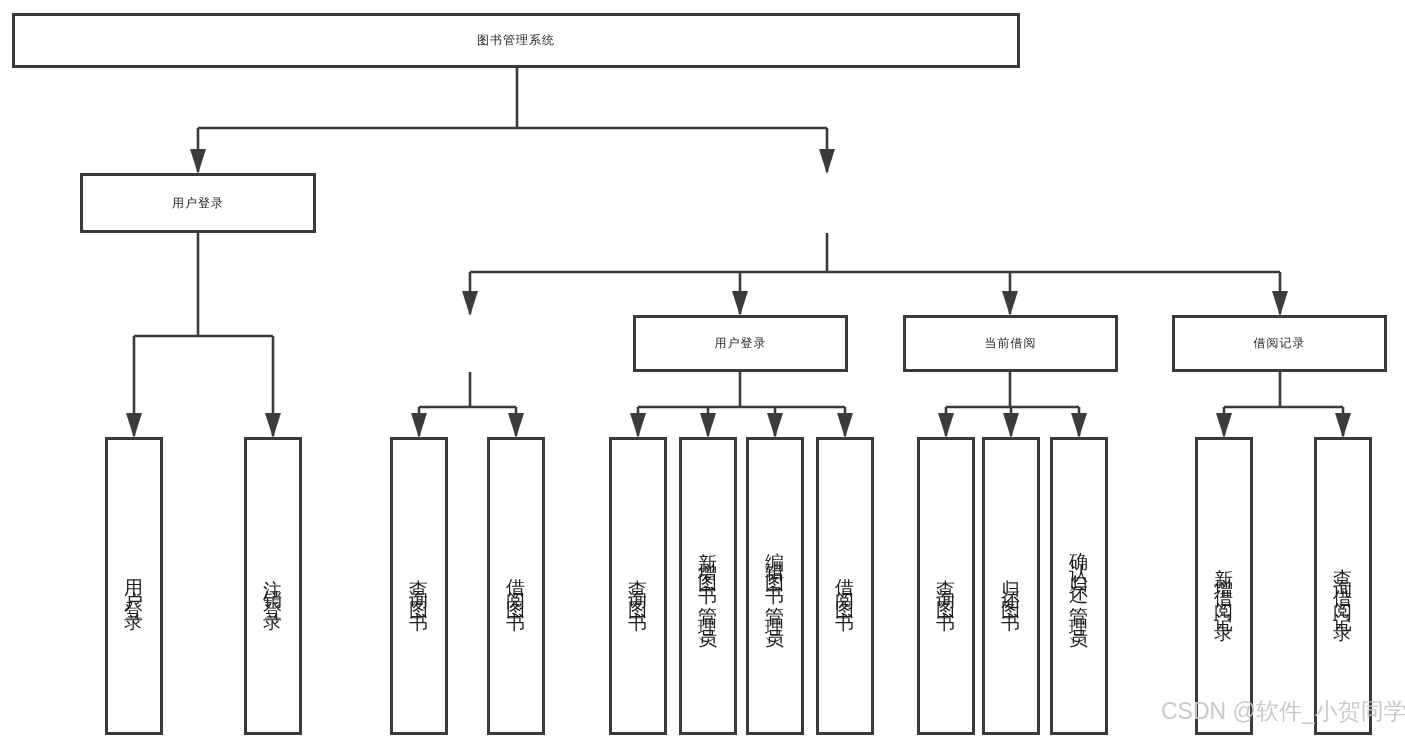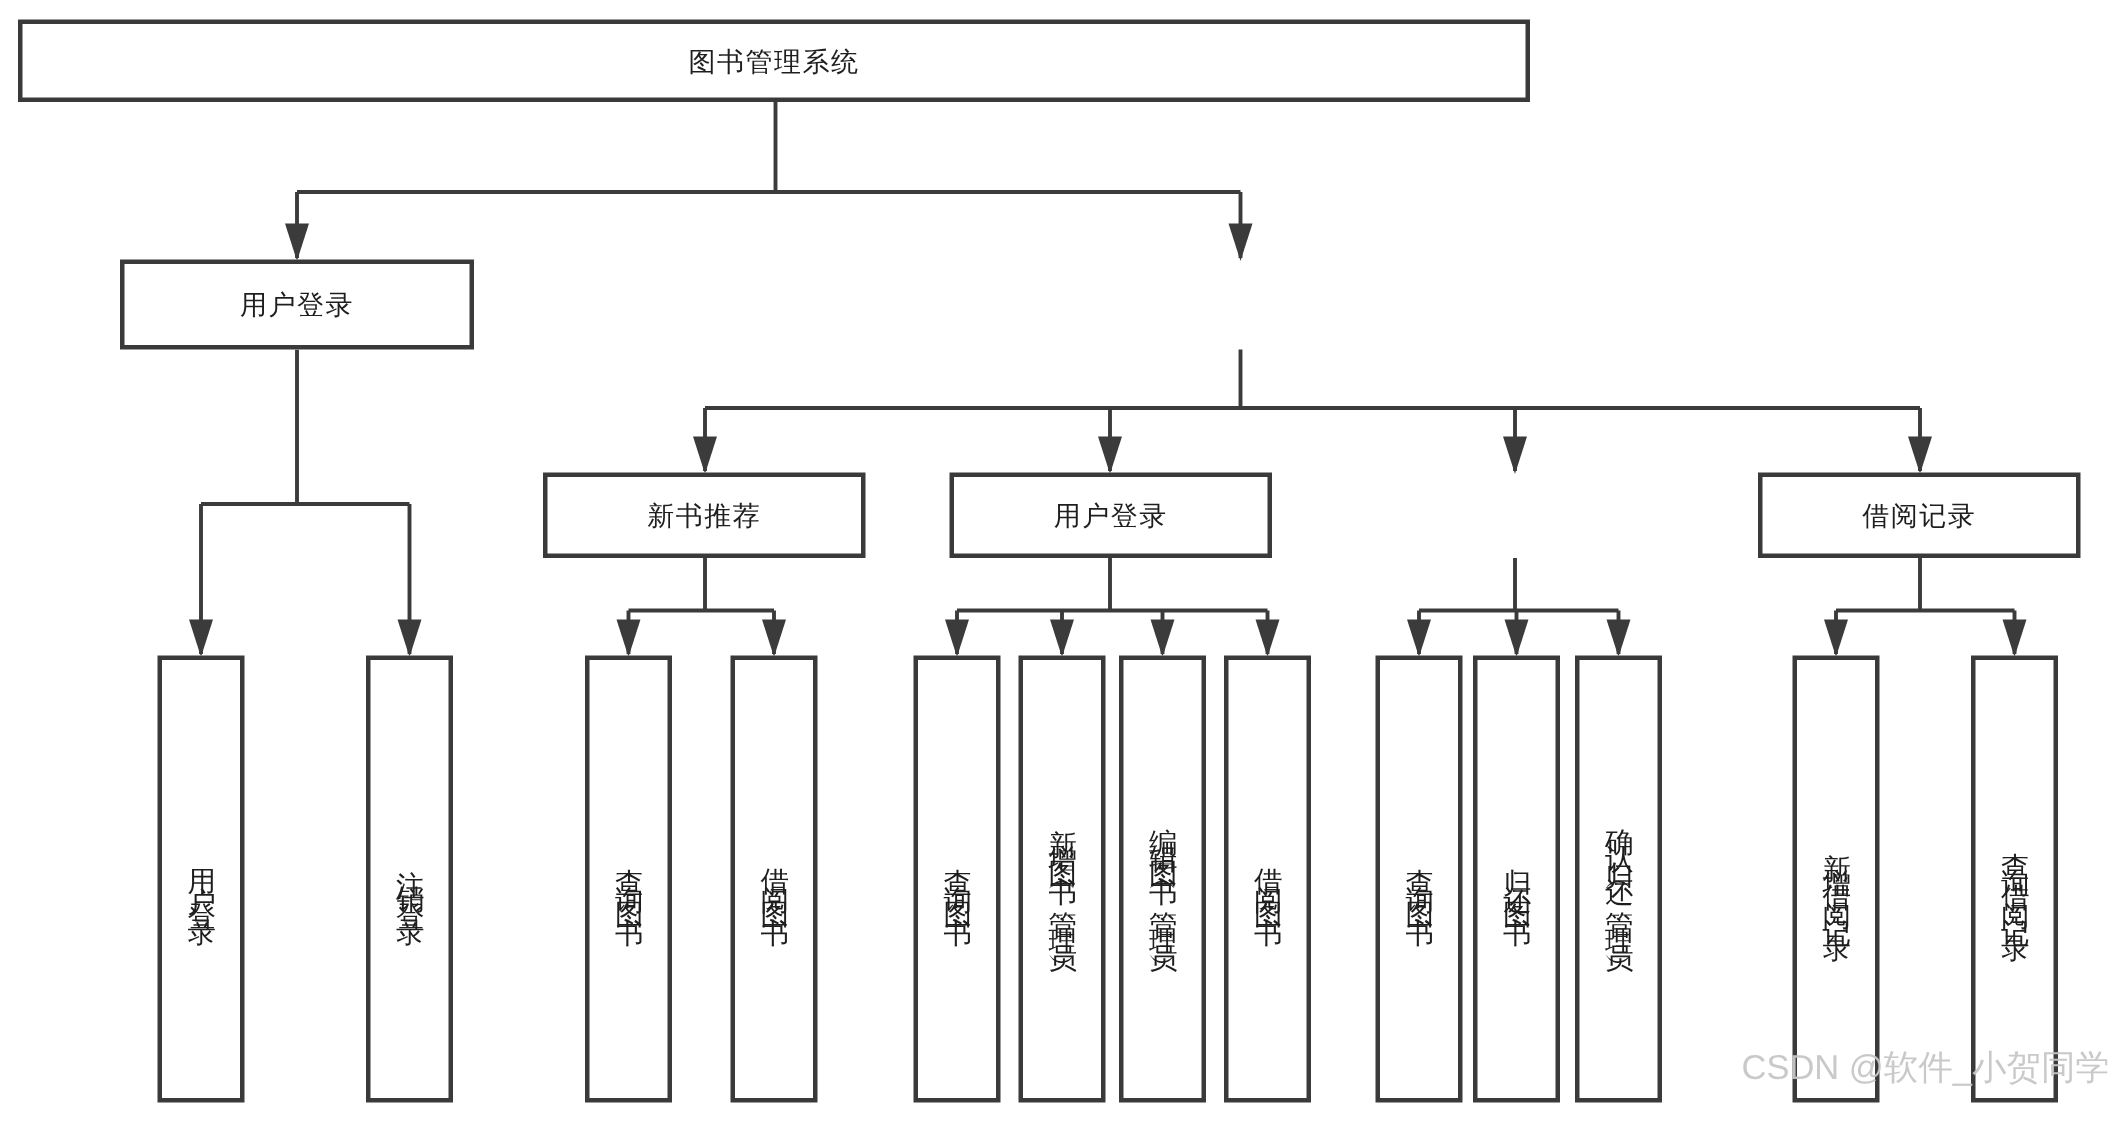--- a/index.html
+++ b/index.html
@@ -6,21 +6,21 @@
   #canvas{
     position:relative;width:1405px;height:747px;background:#ffffff;
     font-family:"Liberation Sans","DejaVu Sans",sans-serif;overflow:hidden;
   }
   #connectors{position:absolute;left:0;top:0;width:1405px;height:747px;}
   .box{
     position:absolute;background:#ffffff;border:3px solid #3a3a3a;
     display:flex;align-items:center;justify-content:center;
     box-sizing:border-box;color:#1e1e1e;
   }
-  .box.h span{font-size:18px;letter-spacing:1px;white-space:nowrap;}
+  .box.h span{font-size:12px;letter-spacing:1px;white-space:nowrap;}
   .box.v{z-index:2;}
   .box.v .vtext{
     writing-mode:vertical-rl;text-orientation:mixed;
     font-size:19px;line-height:1;letter-spacing:11px;
   }
   #watermark{
     position:absolute;left:1161px;top:696px;z-index:3;
     font-size:23px;color:rgba(198,198,198,0.95);white-space:nowrap;
   }
 </style>
@@ -96,25 +96,25 @@
   </svg>
 
   <div class="box h" style="left:12px;top:13px;width:1008px;height:55px">
     <span>图书管理系统</span>
   </div>
 
   <div class="box h" style="left:80px;top:173px;width:236px;height:60px">
     <span>用户登录</span>
   </div>
 
-  <div class="box h" style="left:362px;top:315px;width:215px;height:57px">
-    <span>新书推荐</span>
-  </div>
   <div class="box h" style="left:633px;top:315px;width:215px;height:57px">
     <span>用户登录</span>
+  </div>
+  <div class="box h" style="left:903px;top:315px;width:215px;height:57px">
+    <span>当前借阅</span>
   </div>
   <div class="box h" style="left:1172px;top:315px;width:215px;height:57px">
     <span>借阅记录</span>
   </div>
 
   <div class="box v" style="left:105px;top:437px;width:58px;height:298px">
     <span class="vtext">用户登录</span>
   </div>
   <div class="box v" style="left:244px;top:437px;width:58px;height:298px">
     <span class="vtext">注销登录</span>

